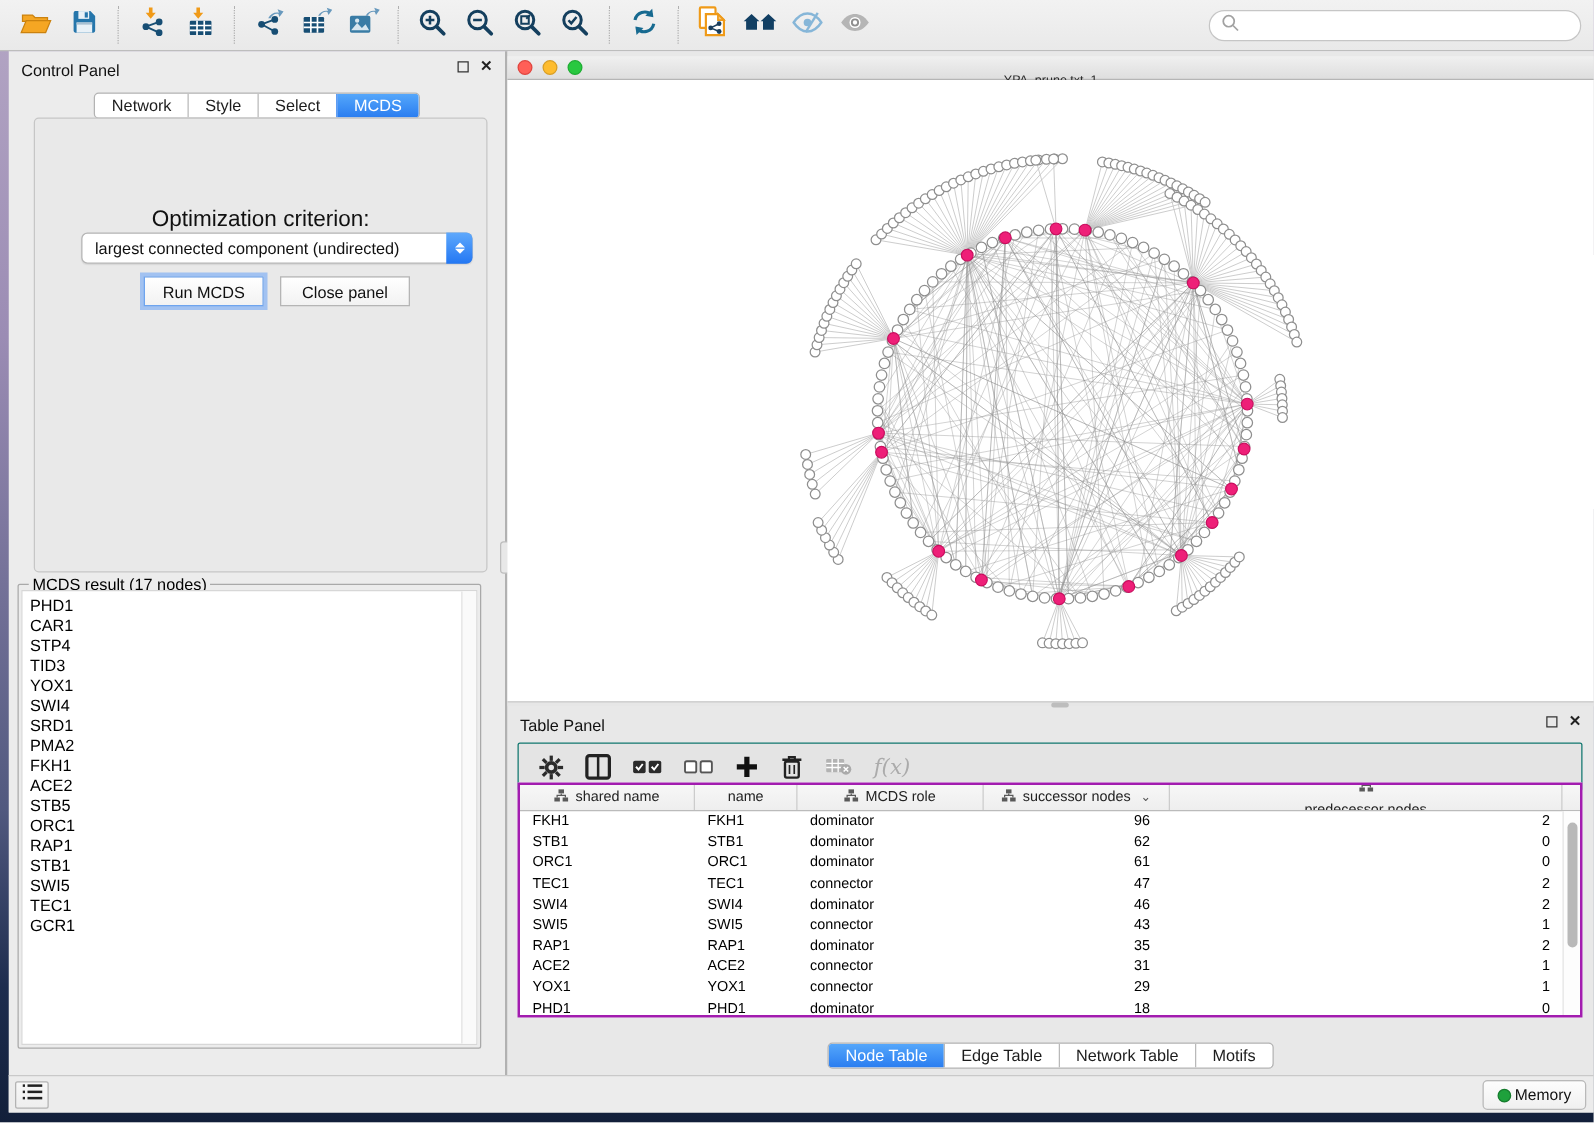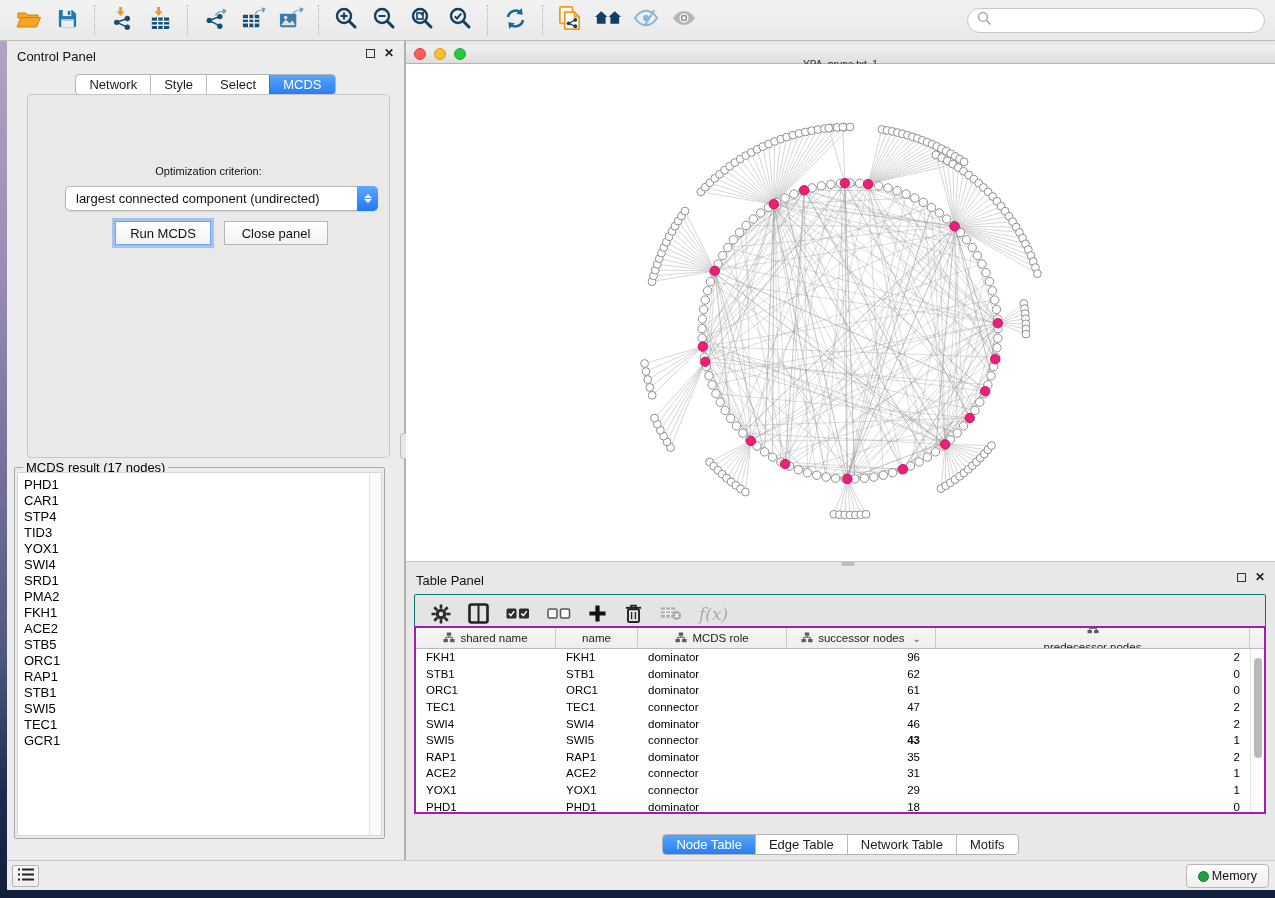--- a/index.html
+++ b/index.html
@@ -23,21 +23,21 @@
   .float-sq { width:9px; height:9px; border:1.6px solid #333; display:inline-block; }
   .close-x { font-size:12px; font-weight:bold; color:#222; line-height:9px; }
 
   .seg-group { display:inline-flex; border:1px solid #b3b3b3; border-radius:4px; background:#fff; overflow:hidden; height:21px; }
   .seg { font-size:13px; color:#1c1c1c; padding:2px 13px; display:flex; align-items:center; border-left:1px solid #b9b9b9; cursor:default; white-space:nowrap; }
   .seg:first-child { border-left:none; }
   .seg.active { background:linear-gradient(#55a7fb,#2a7df0); color:#fff; border-left-color:#2a7df0; }
   #cp-tabs { position:absolute; left:0; top:33px; width:100%; display:flex; justify-content:center; }
 
   #cp-tabpanel { position:absolute; left:20px; top:53px; width:363px; height:364px; background:#e9e9e9; border:1px solid #c6c6c6; border-radius:4px; }
-  #opt-label { position:absolute; top:70px; width:100%; text-align:center; font-size:11px; color:#111; }
+  #opt-label { position:absolute; top:70px; width:100%; text-align:center; font-size:18px; color:#111; }
   #criterion-dd { position:absolute; left:37px; top:91px; width:313px; height:25px; background:#fff; border:1px solid #b5b5b5; border-radius:5px; font-size:13px; color:#111; display:flex; align-items:center; padding-left:10px; box-shadow:0 1px 1px rgba(0,0,0,.08); }
   #dd-cap { position:absolute; right:-1px; top:-1px; width:21px; height:25px; background:linear-gradient(#5fa9fc,#2377f3); border-radius:0 5px 5px 0; display:flex; flex-direction:column; align-items:center; justify-content:center; gap:1px; }
   .dd-tri { width:0; height:0; border-left:4px solid transparent; border-right:4px solid transparent; }
   .dd-tri.up { border-bottom:4.5px solid #fff; }
   .dd-tri.down { border-top:4.5px solid #fff; }
   .cp-btn { position:absolute; top:126px; height:24px; background:linear-gradient(#fff,#f2f2f2); border:1px solid #b5b5b5; border-radius:0; font-size:13px; color:#111; display:flex; align-items:center; justify-content:center; }
   #run-btn { left:87px; width:96px; border-color:#6ea4ee; box-shadow:0 0 0 3px rgba(92,156,250,.5); }
   #closepanel-btn { left:196px; width:104px; }
 
   #mcds-fieldset { position:absolute; left:7px; top:426px; width:371px; height:372px; border:1px solid #a9a9a9; border-radius:2px; }
@@ -1105,21 +1105,21 @@
                 <div class="nt-cell" style="width: 140px; justify-content: flex-start; padding: 0px 0px 0px 10px;">SWI4</div>
                 <div class="nt-cell" style="width: 82px; justify-content: flex-start; padding: 0px 0px 0px 10px;">SWI4</div>
                 <div class="nt-cell" style="width: 149px; justify-content: flex-start; padding: 0px 0px 0px 10px;">dominator</div>
                 <div class="nt-cell" style="width: 149px; justify-content: flex-end; padding: 0px 16px 0px 0px;">46</div>
                 <div class="nt-cell" style="width: 314px; justify-content: flex-end; padding: 0px 10px 0px 0px;">2</div>
               </div>
               <div class="nt-row">
                 <div class="nt-cell" style="width: 140px; justify-content: flex-start; padding: 0px 0px 0px 10px;">SWI5</div>
                 <div class="nt-cell" style="width: 82px; justify-content: flex-start; padding: 0px 0px 0px 10px;">SWI5</div>
                 <div class="nt-cell" style="width: 149px; justify-content: flex-start; padding: 0px 0px 0px 10px;">connector</div>
-                <div class="nt-cell" style="width: 149px; justify-content: flex-end; padding: 0px 16px 0px 0px; font-weight: bold;">43</div>
+                <div class="nt-cell" style="width: 149px; justify-content: flex-end; padding: 0px 16px 0px 0px;">43</div>
                 <div class="nt-cell" style="width: 314px; justify-content: flex-end; padding: 0px 10px 0px 0px;">1</div>
               </div>
               <div class="nt-row">
                 <div class="nt-cell" style="width: 140px; justify-content: flex-start; padding: 0px 0px 0px 10px;">RAP1</div>
                 <div class="nt-cell" style="width: 82px; justify-content: flex-start; padding: 0px 0px 0px 10px;">RAP1</div>
                 <div class="nt-cell" style="width: 149px; justify-content: flex-start; padding: 0px 0px 0px 10px;">dominator</div>
                 <div class="nt-cell" style="width: 149px; justify-content: flex-end; padding: 0px 16px 0px 0px;">35</div>
                 <div class="nt-cell" style="width: 314px; justify-content: flex-end; padding: 0px 10px 0px 0px;">2</div>
               </div>
               <div class="nt-row">

